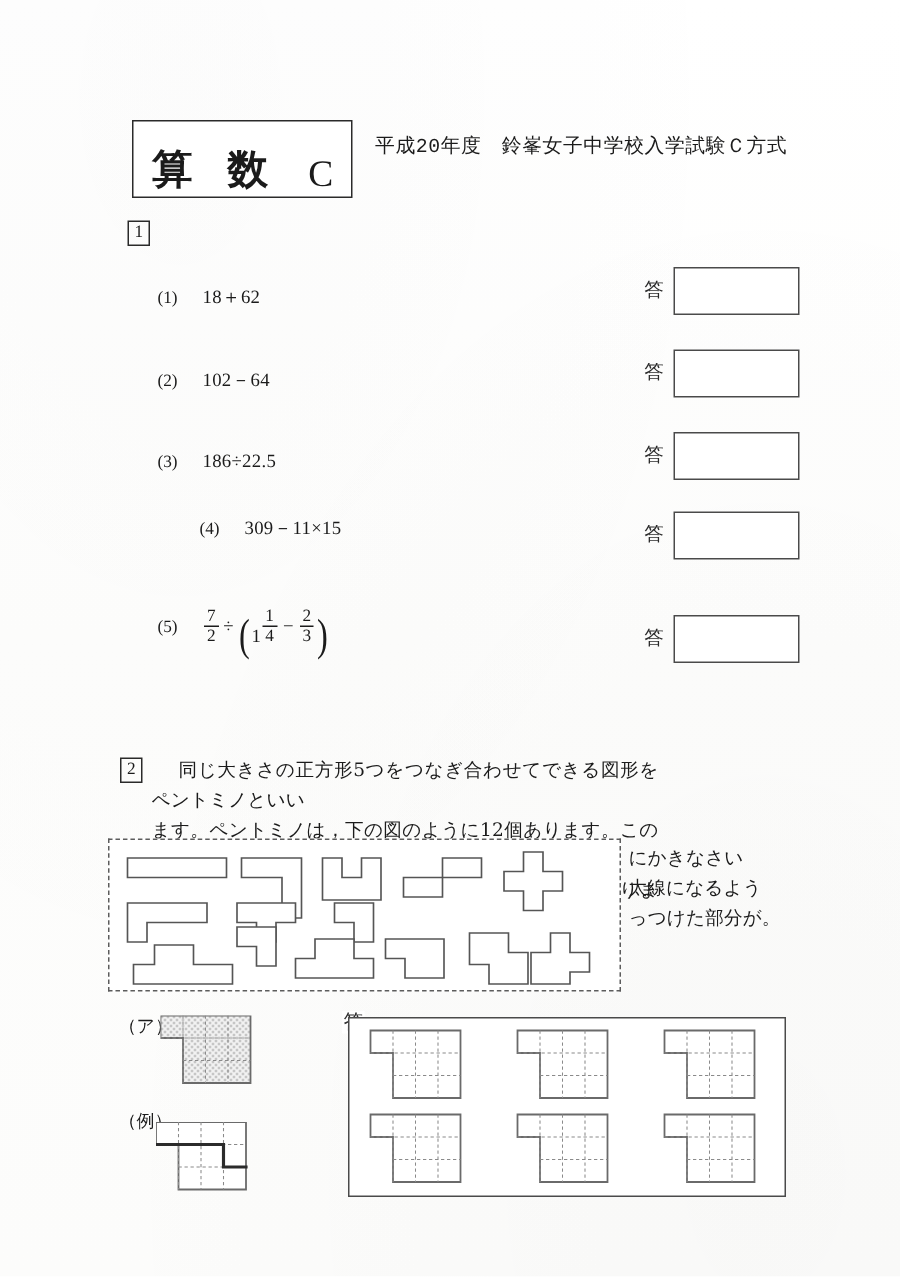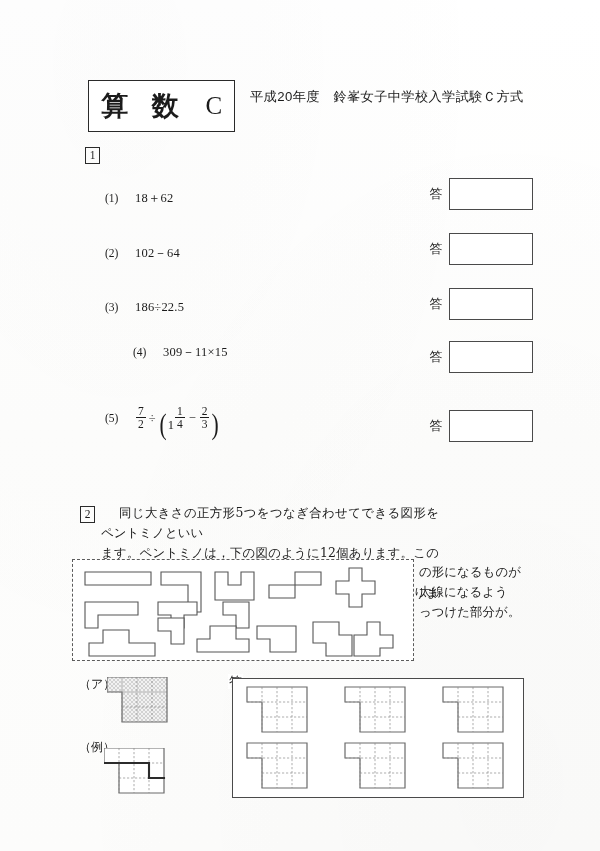--- a/index.html
+++ b/index.html
@@ -34,21 +34,21 @@
     pointer-events: none;
   }
 
   
   .title-box {
     position: absolute;
     left: 88px; top: 80px;
     width: 145px; height: 50px;
     border: 1.6px solid #2a2a2a;
     display: flex;
-    align-items: center;
+    align-items: flex-end;
     background: #fff;
   }
   .title-box .subject {
     flex: 0 0 97px;
     display: flex;
     align-items: center;
     justify-content: center;
     font-size: 27px;
     font-weight: bold;
     letter-spacing: 7px;
@@ -66,21 +66,21 @@
     justify-content: center;
     font-size: 25px;
     font-family: "Liberation Serif", serif;
   }
   .exam-line {
     position: absolute;
     left: 250px; top: 88px;
     font-size: 13.2px;
     letter-spacing: 0.4px;
     white-space: nowrap;
-    font-family: Liberation Sans, sans-serif;
+    font-family: Liberation Mono, monospace;
   }
 
   
   .qnum {
     display: inline-block;
     border: 1.2px solid #2a2a2a;
     width: 13px; height: 15px;
     line-height: 15px;
     text-align: center;
     font-size: 11.5px;
@@ -272,21 +272,21 @@
     <span class="qnum">2</span>
   </div>
 
   <div class="sec2-text">
     <div style="text-indent:18px;">同じ大きさの正方形5つをつなぎ合わせてできる図形をペントミノといい</div>
     <div>ます。ペントミノは，下の図のように12個あります。この中から2個をくっ</div>
     <div>つけて（ア）の形になるものが（例）以外に6通りあります。この6通りの</div>
   </div>
 
   <div class="sec2-text-right">
-    <div>の形になるものが</div>
+    <div>にかきなさい</div>
     <div>太線になるよう</div>
     <div>っつけた部分が。</div>
   </div>
 
   <div class="pento-frame">
     <svg width="340" height="100" viewBox="0 0 340 100">
       <g fill="#ffffff" stroke="#555555" stroke-width="1.1" stroke-linejoin="miter">
 
         <polygon points="12,12 78,12 78,25 12,25"></polygon>
         <polygon points="88,12 128,12 128,52 115,52 115,25 88,25"></polygon>

